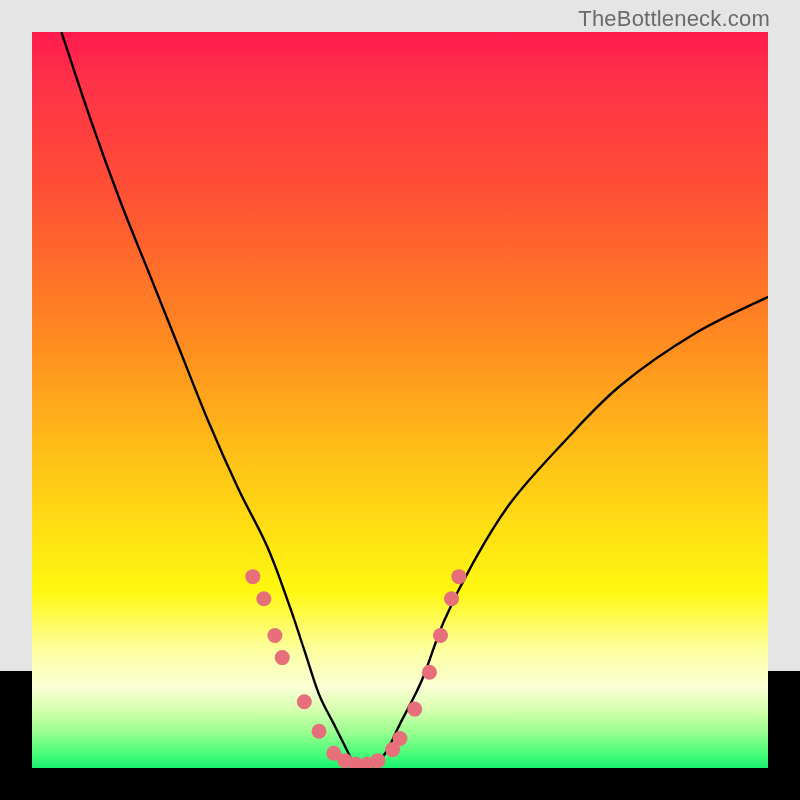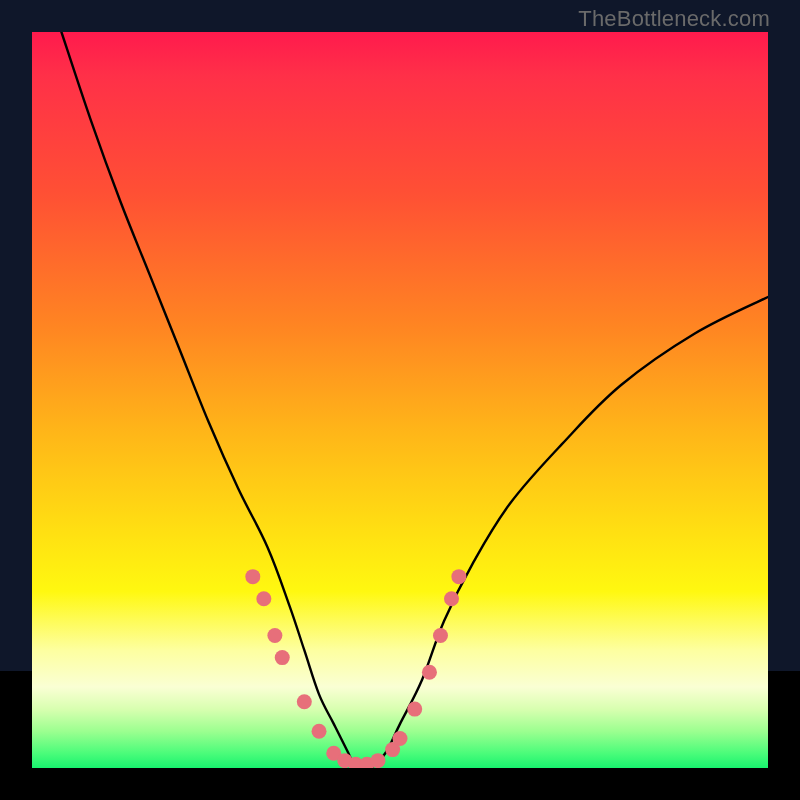--- a/index.html
+++ b/index.html
@@ -10,21 +10,21 @@
     overflow: hidden;
     background: #000;
     font-family: Arial, Helvetica, sans-serif;
   }
   .frame {
     position: absolute;
     left: 0;
     top: 0;
     width: 800px;
     height: 671px;
-    background: #0f172a;
+    background: #e5e5e5;
   }
   .plot {
     position: absolute;
     left: 32px;
     top: 32px;
     width: 736px;
     height: 736px;
     background: linear-gradient(
       to bottom,
       #ff1a4d 0%,

